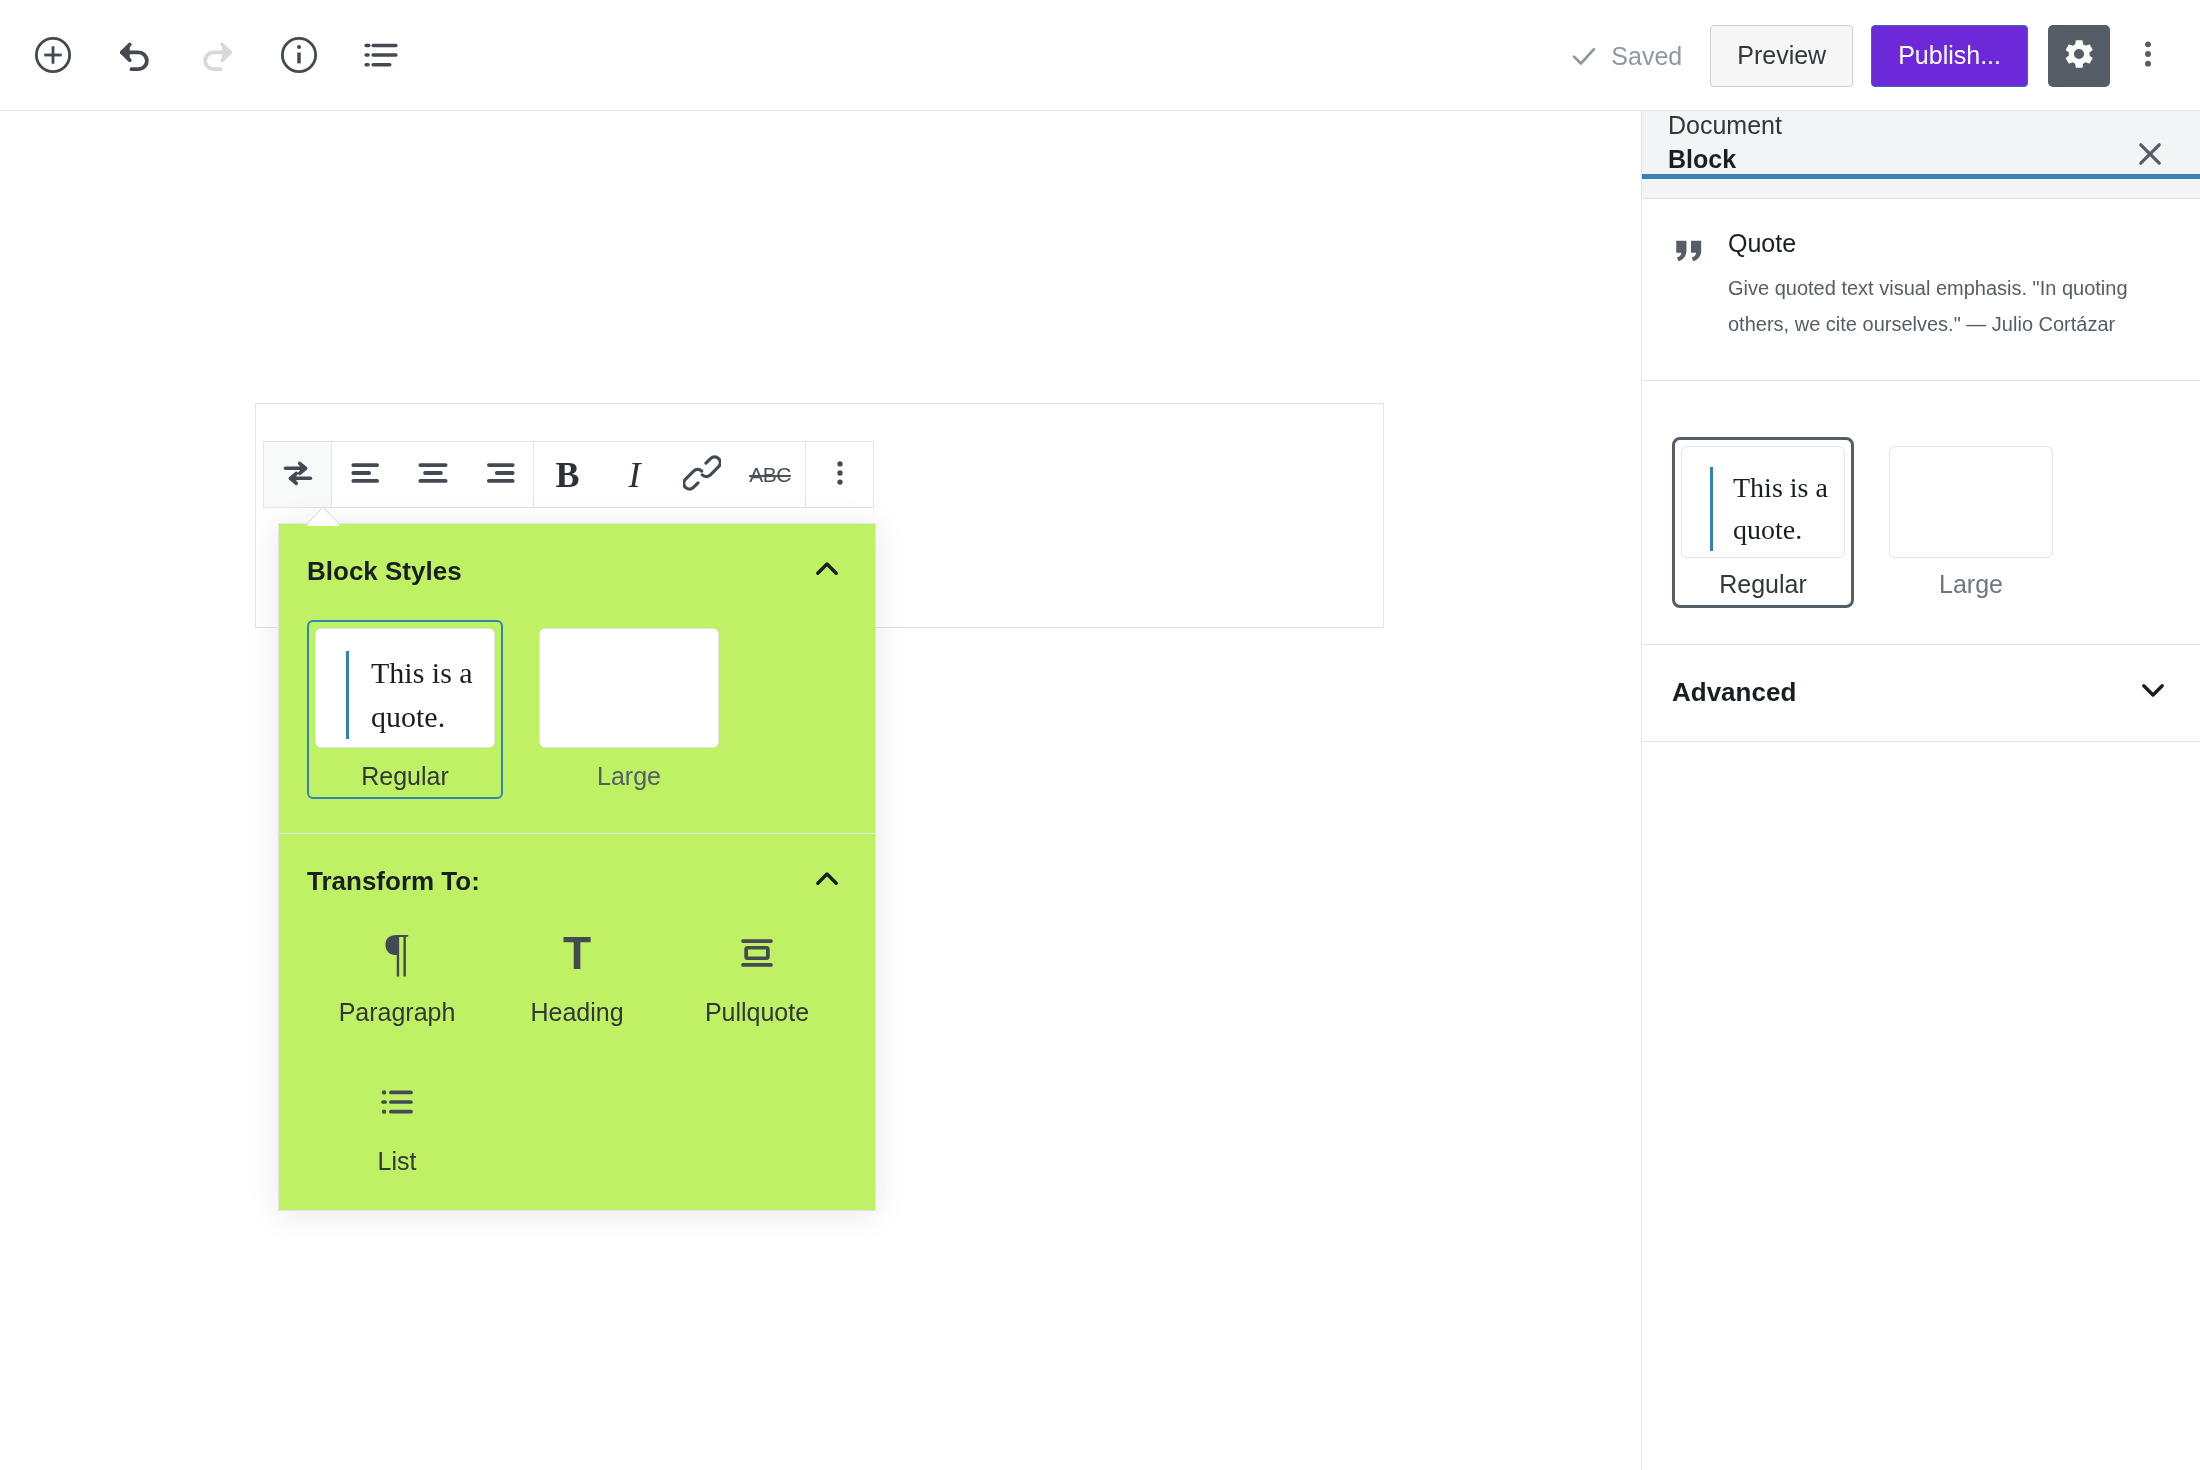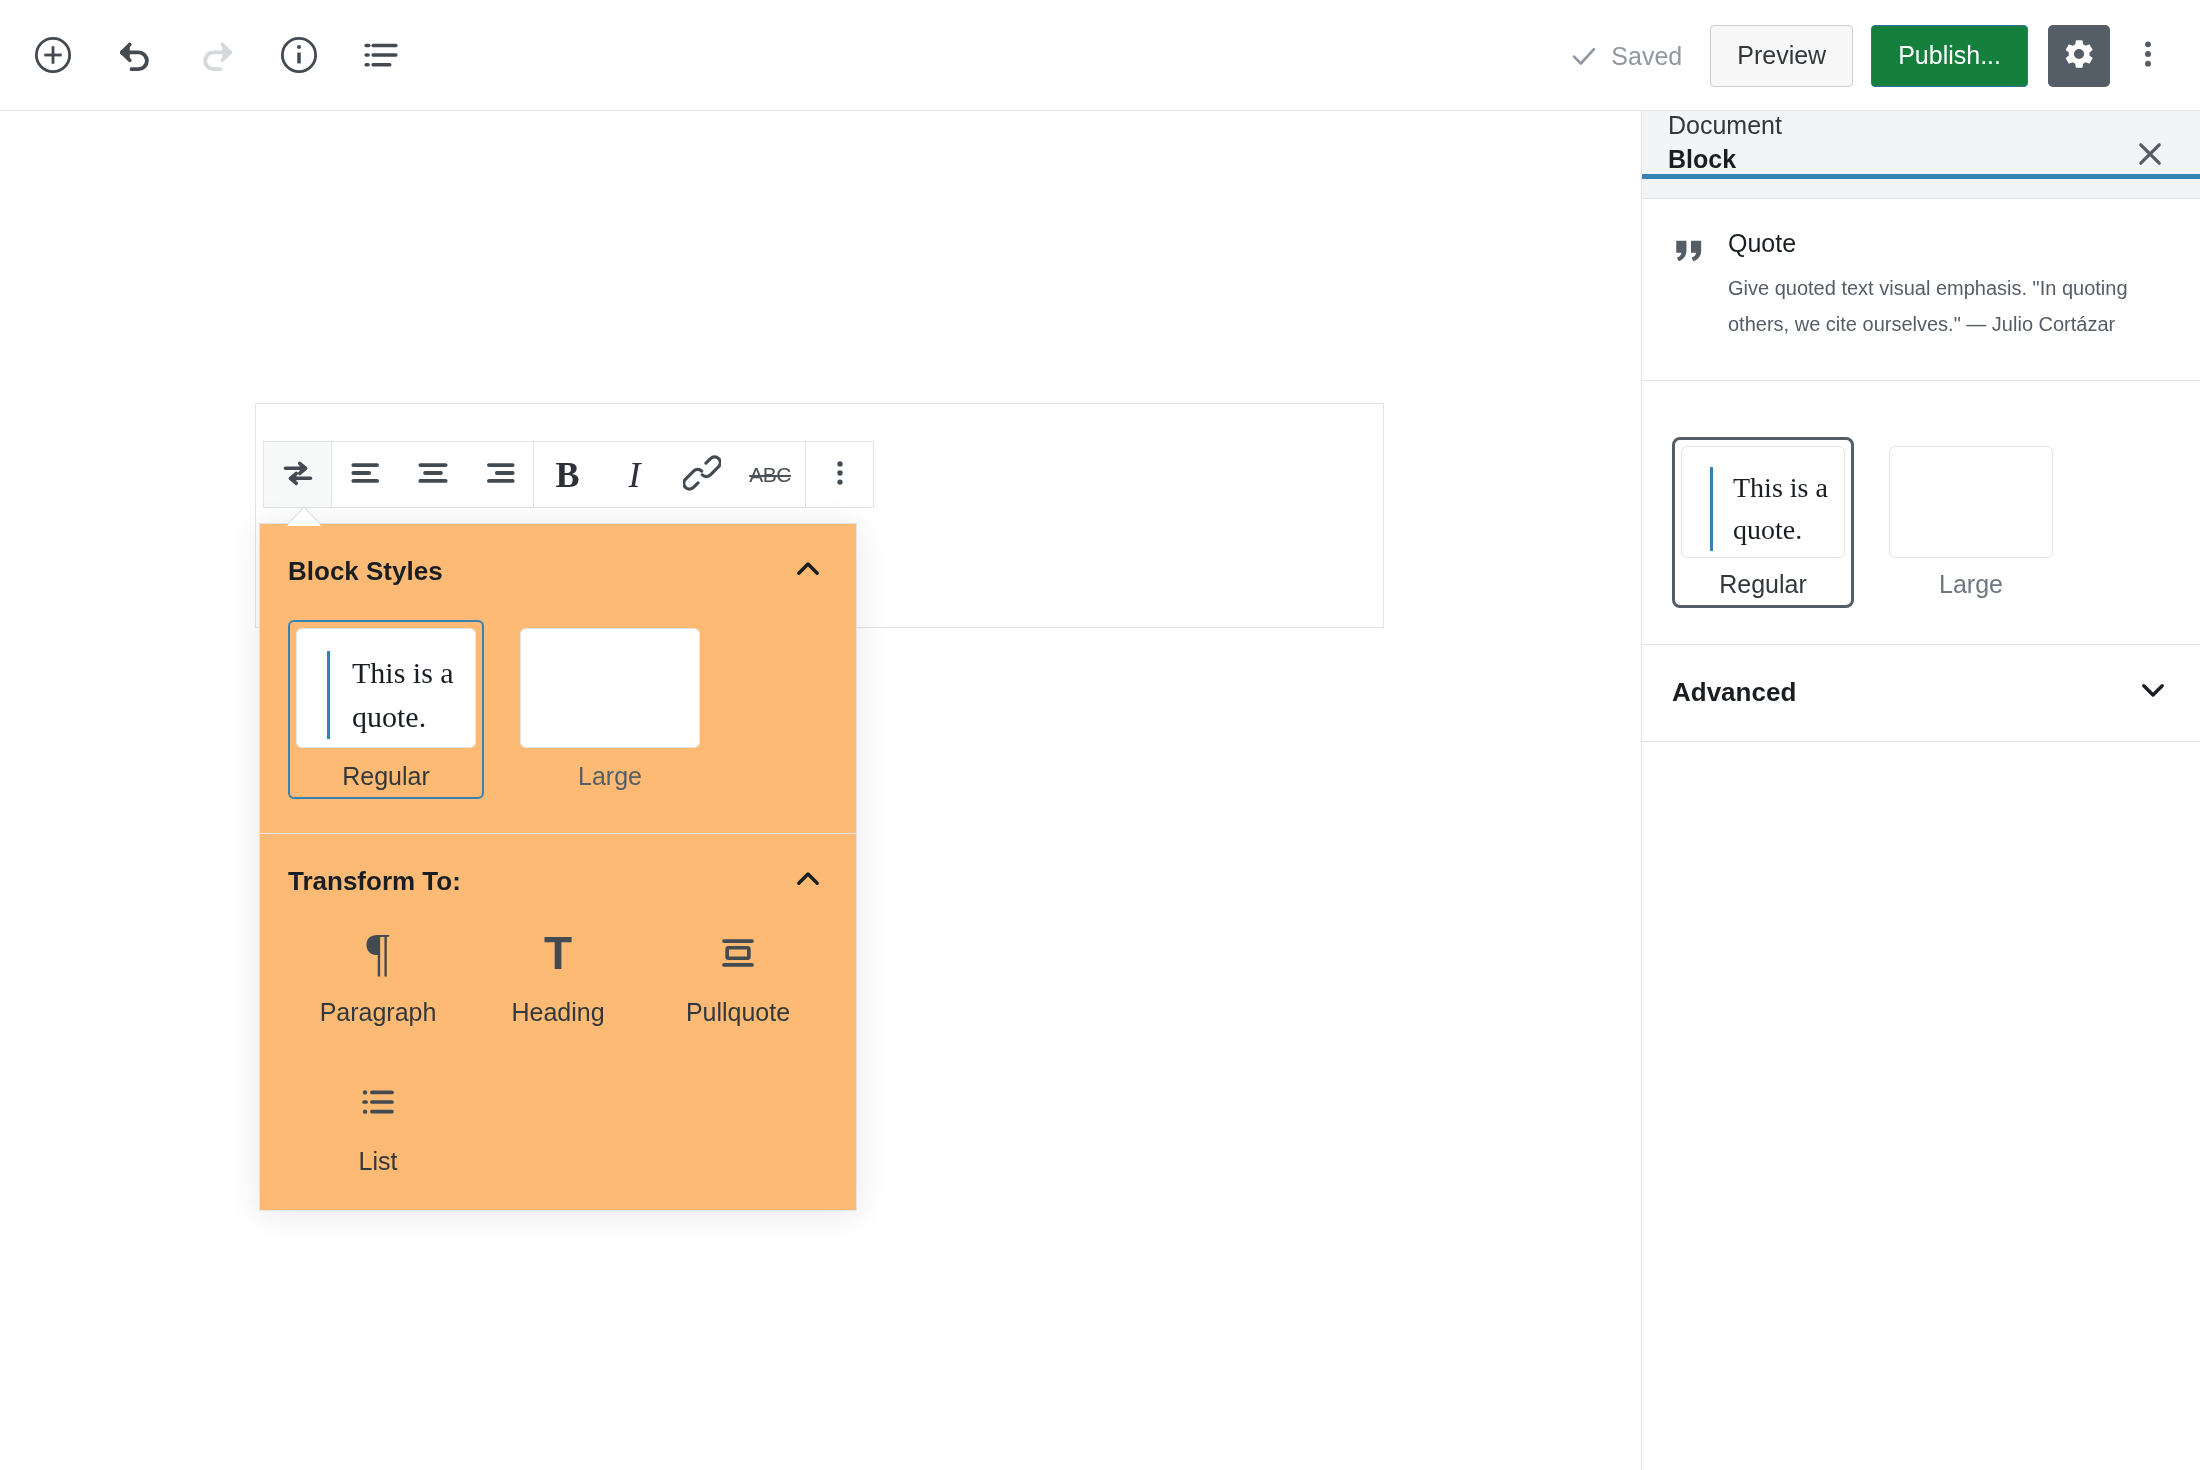--- a/index.html
+++ b/index.html
@@ -71,21 +71,21 @@
     font-size: 25px;
     color: #32373c;
     font-family: "Liberation Sans", sans-serif;
     cursor: pointer;
     display: flex; align-items: center;
     margin-right: 18px;
   }
   .btn-publish {
     height: 62px;
     padding: 0 26px;
-    background: #15803d;
+    background: #6d28d9;
     border: 1px solid #2d73a1;
     border-radius: 4px;
     font-size: 25px;
     color: #ffffff;
     font-family: "Liberation Sans", sans-serif;
     cursor: pointer;
     display: flex; align-items: center;
     margin-right: 20px;
   }
   .btn-gear {
@@ -171,24 +171,24 @@
     font-family: "Liberation Sans", sans-serif;
     font-size: 21px;
     letter-spacing: -0.5px;
     color: #4a5157;
     text-decoration: line-through;
   }
 
   
   .popover {
     position: absolute;
-    left: 259px;
+    left: 278px;
     top: 412px;
     width: 598px;
-    background: #fdba74;
+    background: #bef264;
     border: 1px solid #e2e4e7;
     box-shadow: 0 3px 30px rgba(25,30,35,0.1);
     z-index: 40;
   }
   .popover-caret,
   .popover-caret::after {
     position: absolute;
     width: 0; height: 0;
     border-left: 17px solid transparent;
     border-right: 17px solid transparent;

